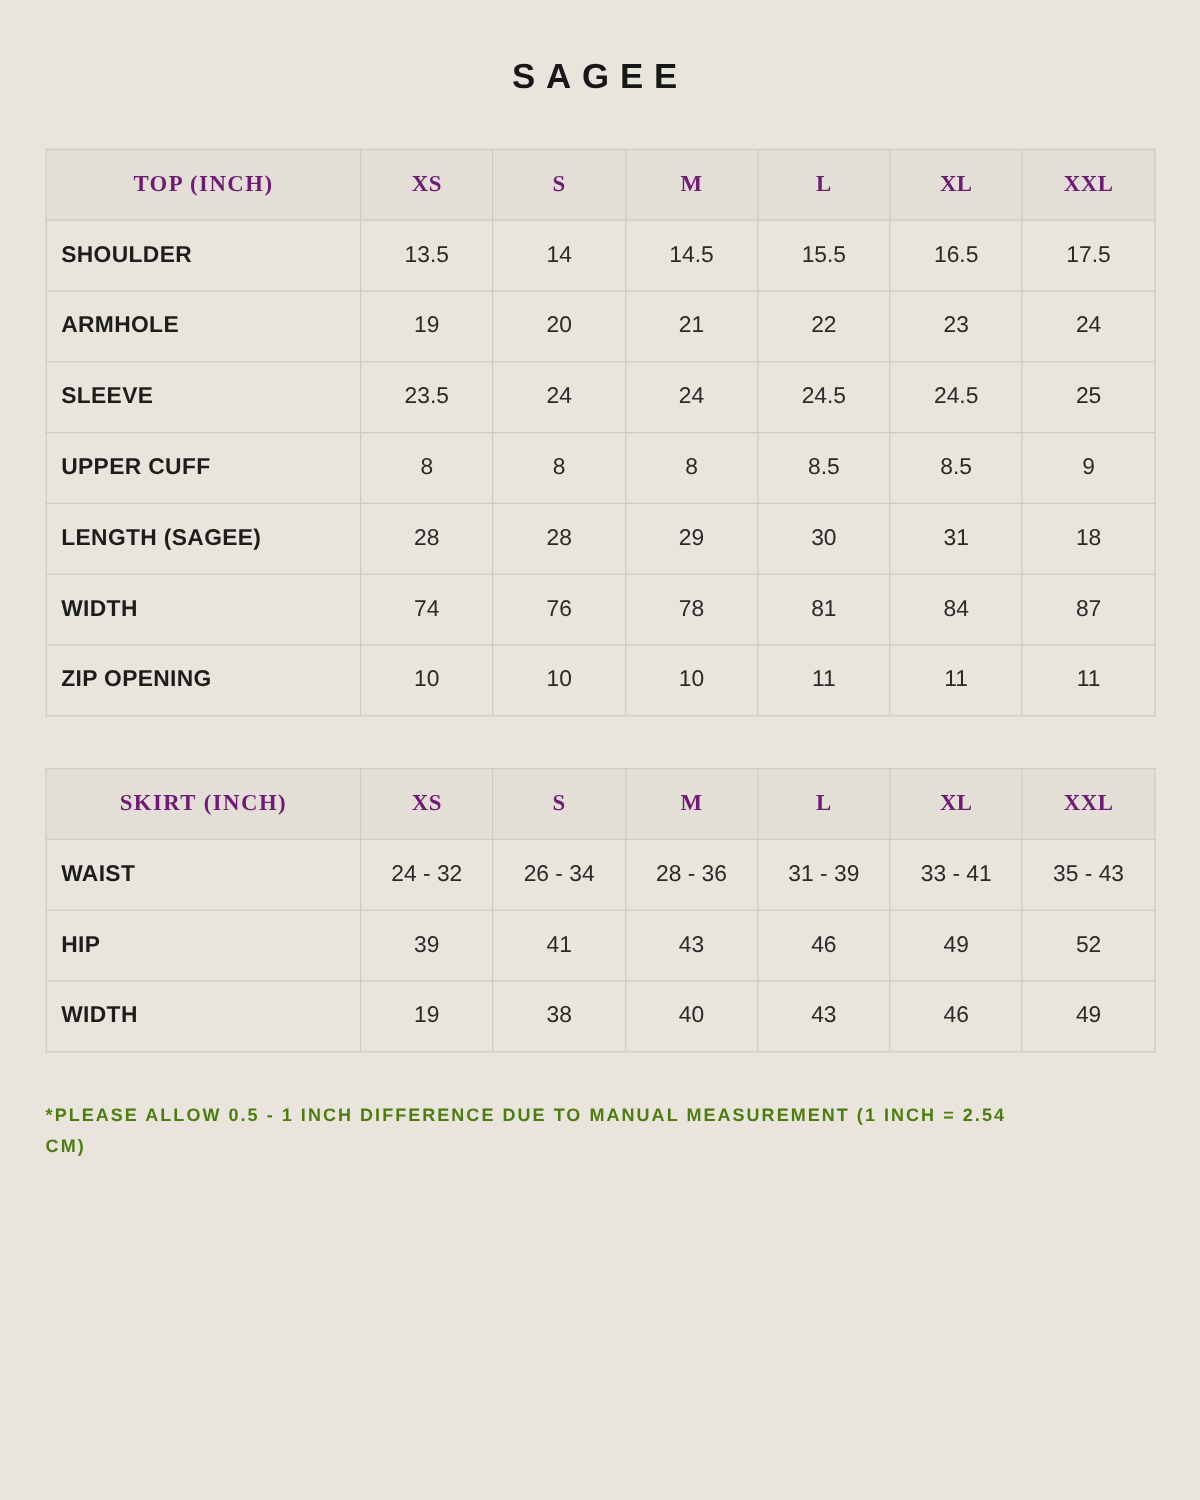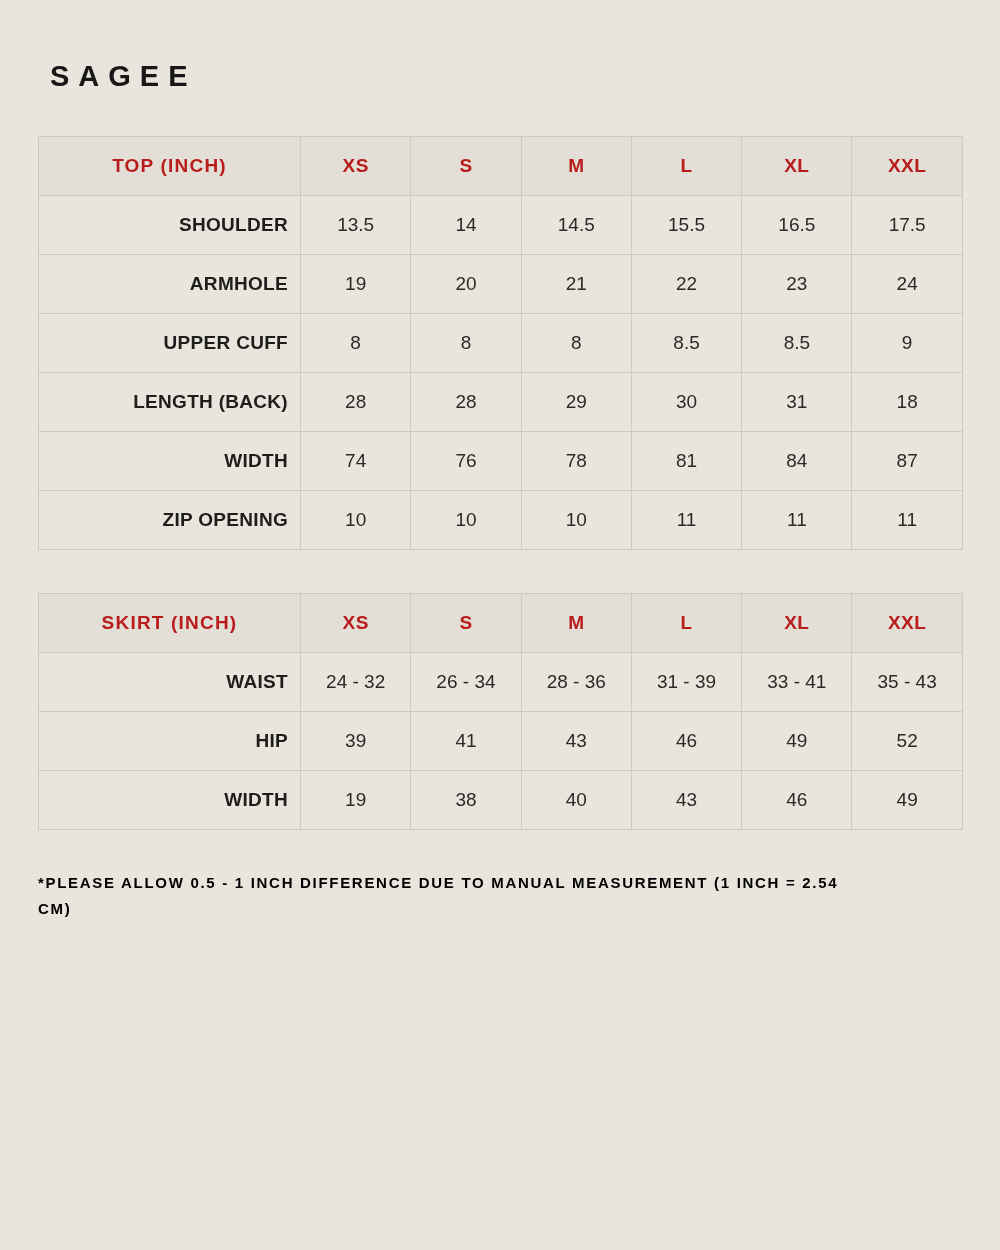--- a/index.html
+++ b/index.html
@@ -15,26 +15,27 @@
     -webkit-font-smoothing: antialiased;
   }
   .page {
     position: relative;
     width: 1000px;
     height: 1250px;
     box-sizing: border-box;
     padding: 0 38px;
   }
   .brand-title {
+    text-align: center;
     font-size: 29px;
     font-weight: bold;
     letter-spacing: 9px;
     padding-top: 48px;
     padding-bottom: 0;
-    margin: 12px;
+    margin: 0;
     color: #171717;
   }
   .table-wrap {
     margin-top: 43px;
   }
   table.size-table {
     width: 924px;
     border-collapse: collapse;
     table-layout: fixed;
     background: transparent;
@@ -47,46 +48,47 @@
     border: 1px solid #cfc9bf;
     height: 59px;
     padding: 0 12px;
     box-sizing: border-box;
   }
   thead th {
     background: #e4dfd6;
     font-size: 19px;
     font-weight: bold;
     letter-spacing: 0.4px;
-    color: #b91c1c;
+    color: #701a75;
     text-align: center;
     height: 79px;
+    font-family: Liberation Serif, serif;
   }
   thead th.row-head {
     text-align: center;
     letter-spacing: 1.2px;
   }
   tbody th.row-label {
-    text-align: right;
+    text-align: left;
     font-size: 19px;
     font-weight: bold;
     letter-spacing: 0.3px;
     color: #1d1d1b;
     background: transparent;
     padding-left: 12px;
   }
   tbody td {
     text-align: center;
     font-size: 19px;
     font-weight: normal;
     color: #2a2a28;
   }
   .footnote {
     margin-top: 40px;
-    color: #000000;
+    color: #4d7c0f;
     font-size: 15px;
     font-weight: bold;
     letter-spacing: 1.7px;
     line-height: 1.75;
     max-width: 830px;
   }
 </style>
 </head>
 <body>
 
@@ -129,30 +131,39 @@
         <tr>
           <th class="row-label">ARMHOLE</th>
           <td>19</td>
           <td>20</td>
           <td>21</td>
           <td>22</td>
           <td>23</td>
           <td>24</td>
         </tr>
         <tr>
+          <th class="row-label">SLEEVE</th>
+          <td>23.5</td>
+          <td>24</td>
+          <td>24</td>
+          <td>24.5</td>
+          <td>24.5</td>
+          <td>25</td>
+        </tr>
+        <tr>
           <th class="row-label">UPPER CUFF</th>
           <td>8</td>
           <td>8</td>
           <td>8</td>
           <td>8.5</td>
           <td>8.5</td>
           <td>9</td>
         </tr>
         <tr>
-          <th class="row-label">LENGTH (BACK)</th>
+          <th class="row-label">LENGTH (SAGEE)</th>
           <td>28</td>
           <td>28</td>
           <td>29</td>
           <td>30</td>
           <td>31</td>
           <td>18</td>
         </tr>
         <tr>
           <th class="row-label">WIDTH</th>
           <td>74</td>

